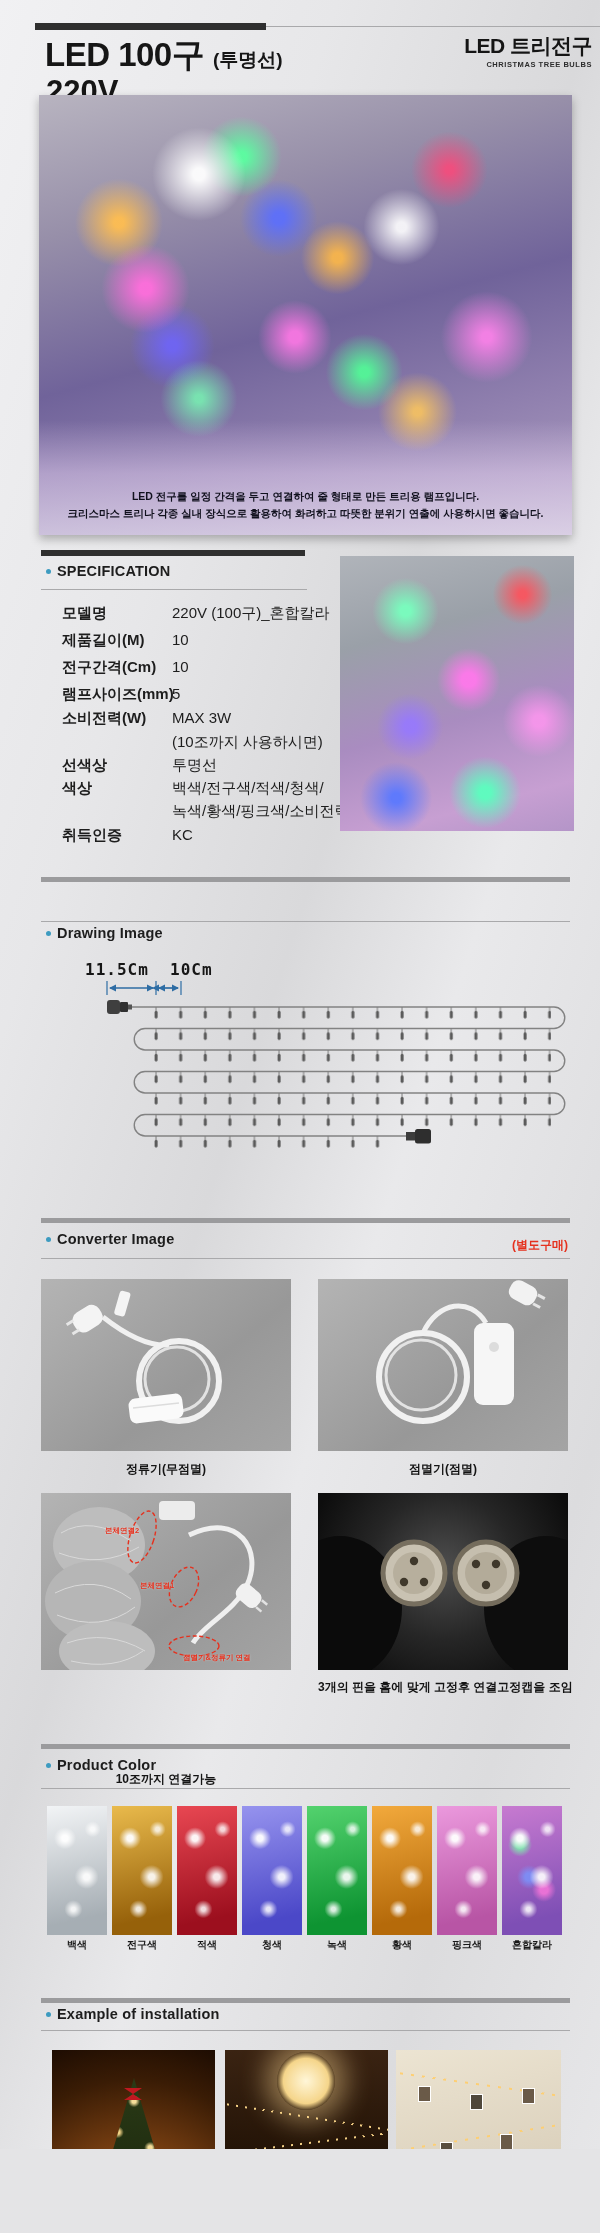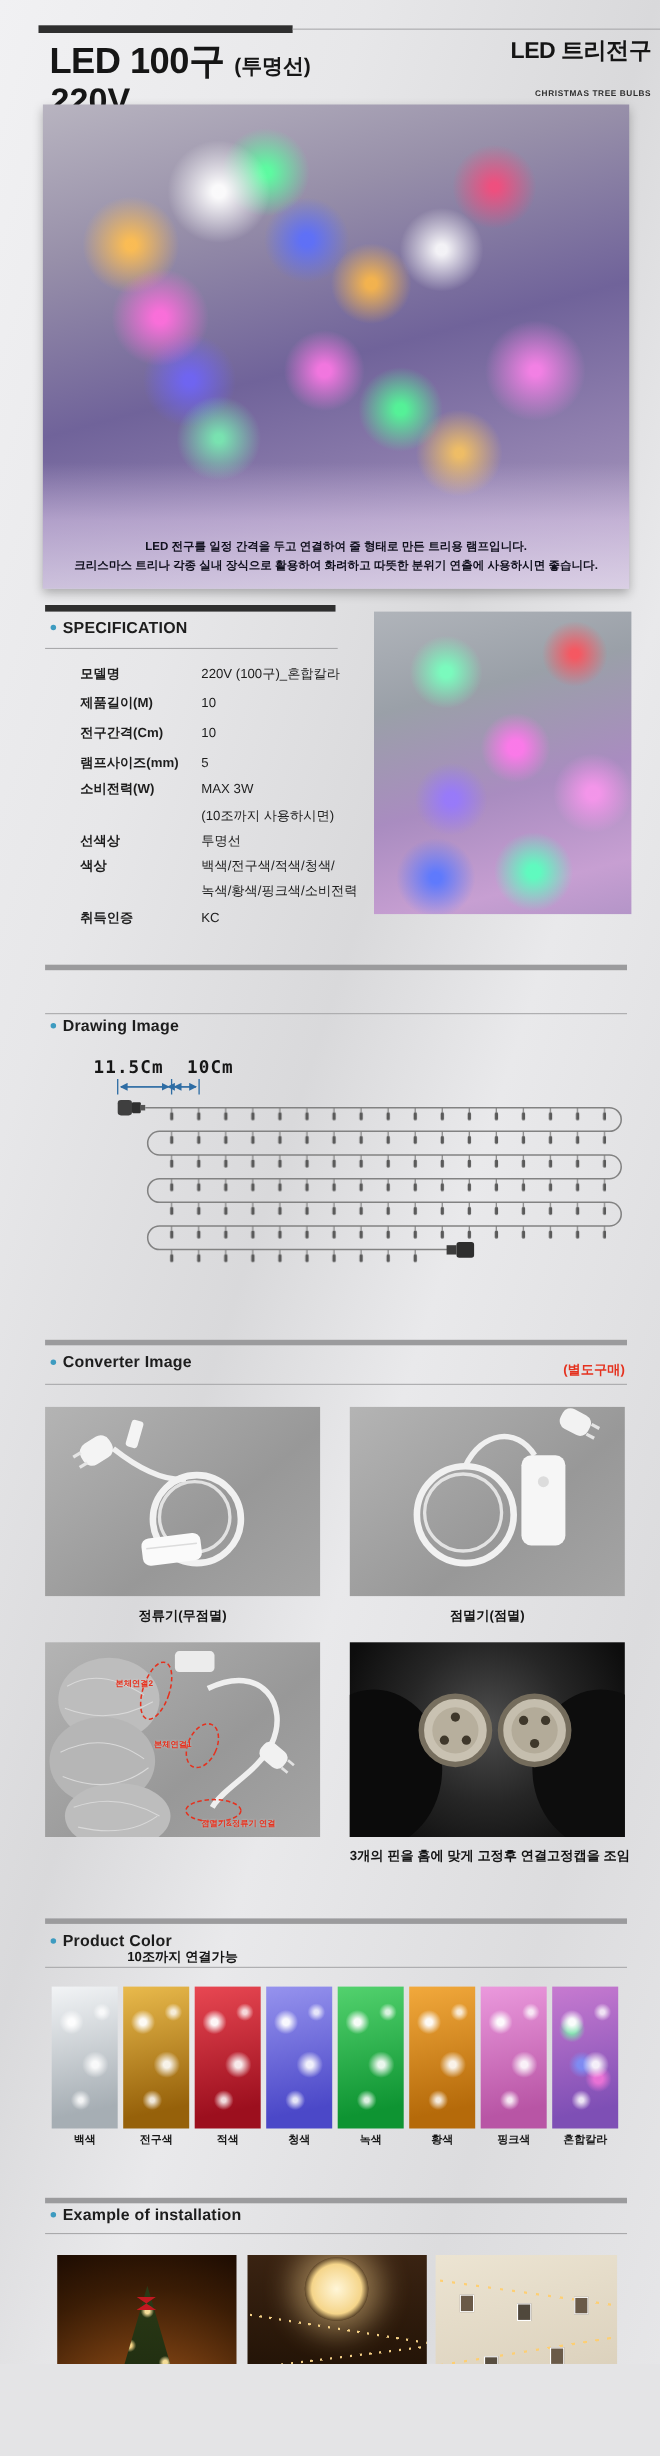--- a/index.html
+++ b/index.html
@@ -12,21 +12,21 @@
   .sec-bar.dark{background:#2f2f2f;height:6px;width:264px}
   .hline{position:absolute;height:1px;background:#a9a9ab}
   .sec-title{position:absolute;left:46px;font-size:14.5px;font-weight:bold;color:#1d1d1d;letter-spacing:.2px}
   .bullet{display:inline-block;width:5px;height:5px;border-radius:50%;margin-right:6px;vertical-align:2px;background:#3d9bc0}
   
   .h-title{position:absolute;left:45px;top:33px;font-size:33px;font-weight:bold;color:#161616;letter-spacing:-.5px}
   .h-title .sub{font-size:19px;font-weight:600;letter-spacing:0}
   .h-volt{position:absolute;left:46px;top:74px;font-size:31px;font-weight:bold;color:#161616}
   .brand{position:absolute;right:8px;top:32px;text-align:right}
   .brand .b1{font-size:21px;font-weight:bold;color:#151515;letter-spacing:-.5px}
-  .brand .b2{font-size:7.5px;font-weight:bold;color:#2d2d2d;letter-spacing:.55px;margin-top:20px}
+  .brand .b2{font-size:7.5px;font-weight:bold;color:#2d2d2d;letter-spacing:.55px;margin-top:0}
   
   .hero{position:absolute;left:39px;top:95px;width:533px;height:440px;box-shadow:0 4px 9px rgba(0,0,0,.28);
     background:
       radial-gradient(circle at 30% 18%,rgba(255,255,255,.95) 0 6px,rgba(255,255,255,0) 9%),
       radial-gradient(circle at 68% 30%,rgba(255,255,255,.9) 0 5px,rgba(255,255,255,0) 8%),
       radial-gradient(circle at 20% 44%,rgba(255,110,220,.95) 0 6px,rgba(255,110,220,0) 9%),
       radial-gradient(circle at 48% 55%,rgba(255,120,230,.9) 0 6px,rgba(255,120,230,0) 10%),
       radial-gradient(circle at 84% 55%,rgba(255,130,235,.9) 0 5px,rgba(255,130,235,0) 9%),
       radial-gradient(circle at 38% 14%,rgba(90,255,160,.95) 0 5px,rgba(90,255,160,0) 8%),
       radial-gradient(circle at 61% 63%,rgba(80,255,150,.9) 0 5px,rgba(80,255,150,0) 9%),
@@ -34,21 +34,21 @@
       radial-gradient(circle at 15% 29%,rgba(255,190,80,.95) 0 5px,rgba(255,190,80,0) 8%),
       radial-gradient(circle at 56% 37%,rgba(255,185,70,.9) 0 5px,rgba(255,185,70,0) 9%),
       radial-gradient(circle at 71% 72%,rgba(255,200,90,.85) 0 4px,rgba(255,200,90,0) 8%),
       radial-gradient(circle at 45% 28%,rgba(90,110,255,.9) 0 6px,rgba(90,110,255,0) 9%),
       radial-gradient(circle at 25% 57%,rgba(110,100,255,.85) 0 5px,rgba(110,100,255,0) 9%),
       radial-gradient(circle at 77% 17%,rgba(255,70,120,.85) 0 4px,rgba(255,70,120,0) 7%),
       linear-gradient(180deg,transparent 74%,rgba(235,215,245,.45) 86%,rgba(244,236,250,.6) 100%),
       linear-gradient(165deg,#b8b4c0 0%,#978fa9 25%,#70639a 52%,#8f7fae 74%,#b2a3c4 100%)}
   .hero-cap{position:absolute;left:0;width:533px;text-align:center;color:#11111e;font-size:10.5px;font-weight:600}
   
-  .spec-row{position:absolute;left:73px;width:270px;font-size:12px;color:#1d1d1d;white-space:nowrap}
+  .spec-row{position:absolute;left:62px;width:270px;font-size:15px;color:#1d1d1d;white-space:nowrap}
   .spec-label{display:inline-block;width:110px;font-weight:bold}
   .spec-photo{position:absolute;left:340px;top:556px;width:234px;height:275px;
     background:
       radial-gradient(circle at 28% 20%,rgba(120,255,190,.95) 0 5px,rgba(120,255,190,0) 12%),
       radial-gradient(circle at 78% 14%,rgba(255,80,90,.9) 0 4px,rgba(255,80,90,0) 10%),
       radial-gradient(circle at 55% 45%,rgba(255,120,235,.95) 0 7px,rgba(255,120,235,0) 16%),
       radial-gradient(circle at 30% 62%,rgba(150,120,255,.9) 0 6px,rgba(150,120,255,0) 14%),
       radial-gradient(circle at 24% 88%,rgba(90,120,255,.95) 0 5px,rgba(90,120,255,0) 12%),
       radial-gradient(circle at 62% 86%,rgba(90,255,190,.95) 0 6px,rgba(90,255,190,0) 13%),
       radial-gradient(circle at 85% 60%,rgba(255,150,240,.85) 0 6px,rgba(255,150,240,0) 14%),

